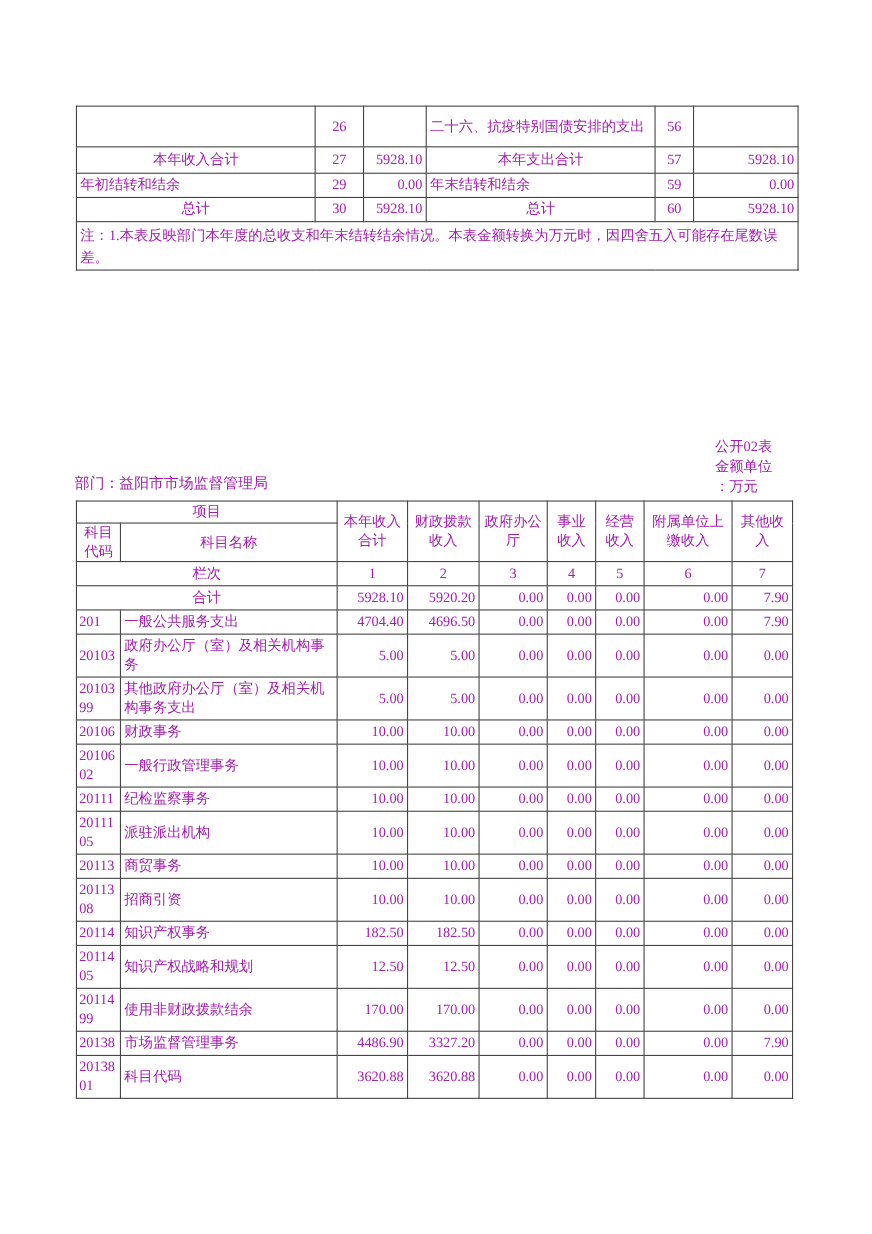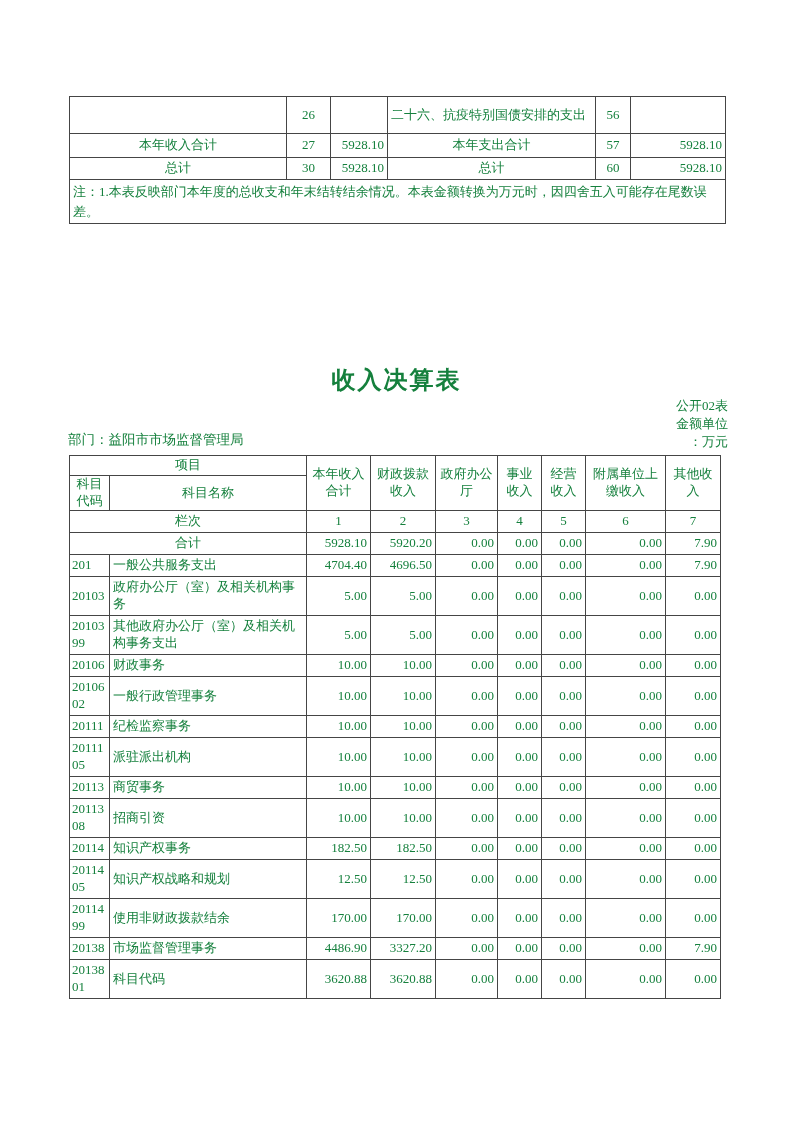--- a/index.html
+++ b/index.html
@@ -1,33 +1,33 @@
 <!DOCTYPE html>
 <html lang="zh"><head>
 <meta charset="utf-8">
 <title>收入决算表</title>
 <style>
   html,body{margin:0;padding:0;background:#fff;}
   .page{position:relative;width:793px;height:1122px;background:#ffffff;overflow:hidden;
-        font-family:"Liberation Serif","DejaVu Serif",serif;color:#15803d;}
+        font-family:"Liberation Serif","DejaVu Serif",serif;color:#a21caf;}
   table.tbl{border-collapse:collapse;table-layout:fixed;position:absolute;background:#fff;}
   .tbl td,.tbl th{border:1px solid #454545;font-size:13px;font-weight:normal;
         padding:0 3px;vertical-align:middle;line-height:1.3;overflow:hidden;word-break:normal;}
   
   .sum-tbl{left:69px;top:96px;width:656px;}
   .desc{text-align:left;}
   .num{text-align:center;}
   .amt{text-align:right;}
   .c{text-align:center;}
   .b{font-weight:bold;}
   td.note{text-align:left;padding:1px 3px;line-height:1.5;}
   
   .title{position:absolute;left:0;right:0;top:364px;margin:0;text-align:center;
          font-size:24px;font-weight:bold;letter-spacing:2px;}
-  .meta-right{position:absolute;left:650px;top:397px;width:78px;text-align:right;
+  .meta-right{position:absolute;left:650px;top:397px;width:78px;text-align:left;
          font-size:13px;line-height:1.38;}
   .dept{position:absolute;left:68px;top:431px;font-size:13.5px;}
   
   .inc-tbl{left:69px;top:455px;width:651px;}
   .hsp{display:inline-block;text-align:center;vertical-align:middle;}
   td.code{text-align:left;word-break:break-all;padding:0 2px;}
   td.name{text-align:left;}
 </style>
 </head>
 <body>
@@ -54,34 +54,41 @@
         </tr>
         <tr style="height: 24px;">
           <td class="desc c b">本年收入合计</td>
           <td class="num">27</td>
           <td class="amt">5928.10</td>
           <td class="desc c b">本年支出合计</td>
           <td class="num">57</td>
           <td class="amt">5928.10</td>
         </tr>
         <tr style="height: 22px;">
+          <td class="desc">年初结转和结余</td>
+          <td class="num">29</td>
+          <td class="amt">0.00</td>
+          <td class="desc">年末结转和结余</td>
+          <td class="num">59</td>
+          <td class="amt">0.00</td>
+        </tr>
+        <tr style="height: 22px;">
           <td class="desc c b">总计</td>
           <td class="num">30</td>
           <td class="amt">5928.10</td>
           <td class="desc c b">总计</td>
           <td class="num">60</td>
           <td class="amt">5928.10</td>
         </tr>
         <tr style="height: 44px;">
           <td class="note" colspan="6">注：1.本表反映部门本年度的总收支和年末结转结余情况。本表金额转换为万元时，因四舍五入可能存在尾数误差。</td>
         </tr>
       </tbody>
   </table>
 
-  <h1 class="title">收入决算表</h1>
 
   <div class="meta-right">
     <div>公开02表</div>
     <div>金额单位</div>
     <div>：万元</div>
   </div>
 
   <div class="dept">部门：益阳市市场监督管理局</div>
 
   <table class="tbl inc-tbl">

